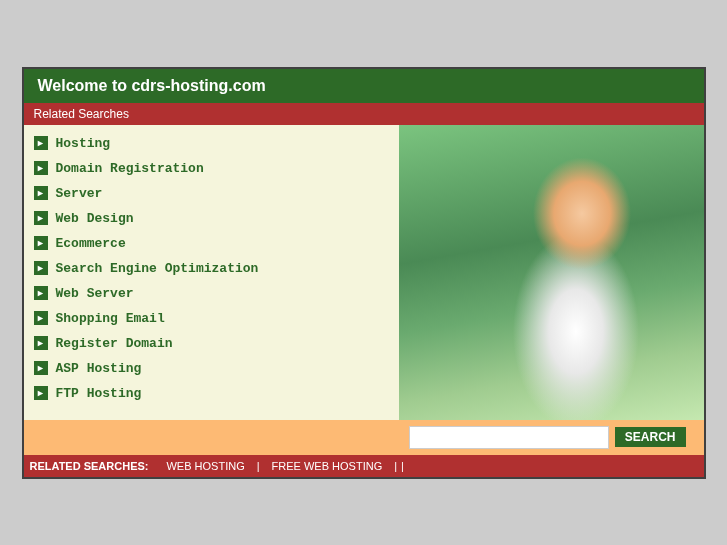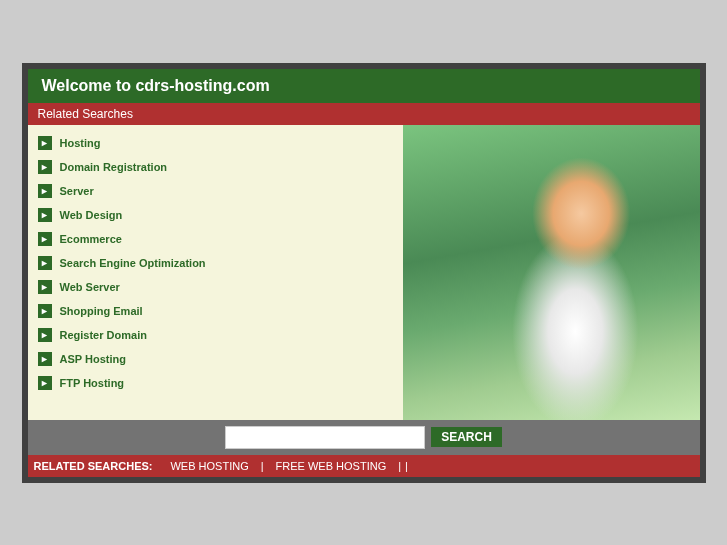--- a/index.html
+++ b/index.html
@@ -8,21 +8,21 @@
       background: #ccc;
       display: flex;
       justify-content: center;
       align-items: center;
       min-height: 100vh;
       padding: 10px;
     }
     .container {
       width: 684px;
       background: #fff;
-      border: 6px solid #404040;
+      border: 2px solid #404040;
     }
     .header {
       background: #2d6a27;
       color: #fff;
       font-size: 16px;
       font-weight: bold;
       padding: 8px 14px;
     }
     .related-searches-bar {
       background: #b03030;
@@ -55,43 +55,44 @@
       color: #fff;
       font-size: 9px;
       font-weight: bold;
       text-align: center;
       line-height: 14px;
       margin-right: 8px;
       flex-shrink: 0;
     }
     .link-text {
       color: #2d6a27;
-      font-size: 11px;
-      font-weight: bold;
+      font-size: 13px;
+      font-weight: bold;
+      font-family: Liberation Mono, monospace;
     }
     .image-panel {
       flex: 1;
       background: #ddd;
       overflow: hidden;
       position: relative;
     }
     .person-silhouette {
       width: 100%;
       height: 100%;
       background:
         radial-gradient(ellipse 70px 80px at 60% 30%, #f5c9a0 0%, #e8a870 40%, transparent 70%),
         radial-gradient(ellipse 90px 140px at 58% 70%, #fff 0%, #e8e8e8 30%, transparent 70%),
         linear-gradient(170deg, #7bc47f 0%, #4a8a55 40%, #6aaa6f 60%, #a0cc90 80%, #c5e8b0 100%);
     }
     .search-bar {
-      background: #737373;
+      background: #fdba74;
       display: flex;
       align-items: center;
-      justify-content: center;
-      padding: 6px 10px;
+      justify-content: flex-end;
+      padding: 6px 18px;
       gap: 6px;
     }
     .search-input {
       width: 200px;
       padding: 3px 5px;
       border: 1px solid #ccc;
       font-size: 13px;
       background: #fff;
     }
     .search-button {

